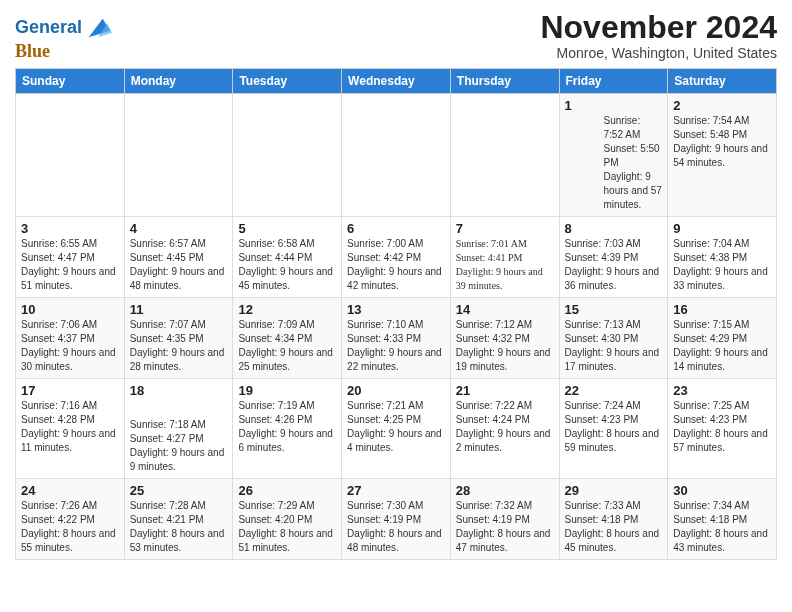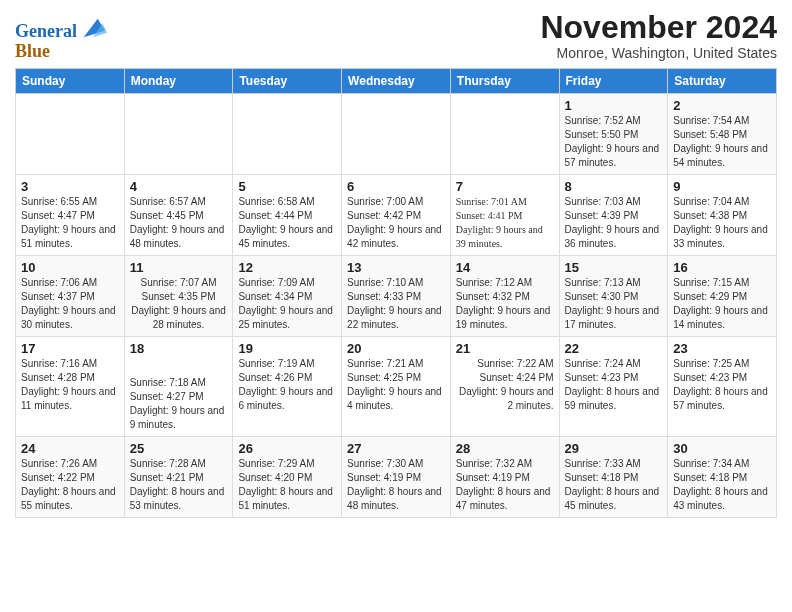--- a/index.html
+++ b/index.html
@@ -97,21 +97,21 @@
       background: #fff !important;
     }
   </style>
 </head>
 <body>
 
 <div class="container">
   <div class="header-area">
     <div class="logo">
       <div>
-        <div style="display:flex;align-items:flex-end;font-family:Liberation Serif, serif;">
+        <div style="display:flex;align-items:center;">
           <span class="logo-text">
             <span>General</span>
           </span>
           <svg class="logo-icon" viewBox="0 0 30 30">
             <polygon points="5,25 20,5 28,18" fill="#2a7fd4"></polygon>
             <polygon points="15,25 25,10 30,20" fill="#5ab0f0" opacity="0.7"></polygon>
           </svg>
         </div>
         <div>
           <span class="logo-text" style="color:#a16207;font-family:Liberation Serif, serif;">Blue</span>
@@ -138,21 +138,21 @@
     </thead>
     <tbody id="calendar-body">
     <tr>
           <td class="empty-cell"></td>
           <td class="empty-cell"></td>
           <td class="empty-cell"></td>
           <td class="empty-cell"></td>
           <td class="empty-cell"></td>
           <td>
             <span class="day-number">1</span>
-            <div class="day-info" style="white-space: pre-line;">Sunrise: 7:52 AM
+            <div class="day-info" style="white-space: pre-line; margin-left: 39px;">Sunrise: 7:52 AM
 Sunset: 5:50 PM
 Daylight: 9 hours and 57 minutes.</div>
           </td>
           <td>
             <span class="day-number">2</span>
             <div class="day-info" style="white-space: pre-line;">Sunrise: 7:54 AM
 Sunset: 5:48 PM
 Daylight: 9 hours and 54 minutes.</div>
           </td>
         </tr>
@@ -202,21 +202,21 @@
         </tr>
         <tr>
           <td>
             <span class="day-number">10</span>
             <div class="day-info" style="white-space: pre-line;">Sunrise: 7:06 AM
 Sunset: 4:37 PM
 Daylight: 9 hours and 30 minutes.</div>
           </td>
           <td>
             <span class="day-number">11</span>
-            <div class="day-info" style="white-space: pre-line; text-align: center;">Sunrise: 7:07 AM
+            <div class="day-info" style="white-space: pre-line;">Sunrise: 7:07 AM
 Sunset: 4:35 PM
 Daylight: 9 hours and 28 minutes.</div>
           </td>
           <td>
             <span class="day-number">12</span>
             <div class="day-info" style="white-space: pre-line;">Sunrise: 7:09 AM
 Sunset: 4:34 PM
 Daylight: 9 hours and 25 minutes.</div>
           </td>
           <td>
@@ -264,21 +264,21 @@
 Daylight: 9 hours and 6 minutes.</div>
           </td>
           <td>
             <span class="day-number">20</span>
             <div class="day-info" style="white-space: pre-line;">Sunrise: 7:21 AM
 Sunset: 4:25 PM
 Daylight: 9 hours and 4 minutes.</div>
           </td>
           <td>
             <span class="day-number">21</span>
-            <div class="day-info" style="white-space: pre-line; text-align: right;">Sunrise: 7:22 AM
+            <div class="day-info" style="white-space: pre-line;">Sunrise: 7:22 AM
 Sunset: 4:24 PM
 Daylight: 9 hours and 2 minutes.</div>
           </td>
           <td>
             <span class="day-number">22</span>
             <div class="day-info" style="white-space: pre-line;">Sunrise: 7:24 AM
 Sunset: 4:23 PM
 Daylight: 8 hours and 59 minutes.</div>
           </td>
           <td>

